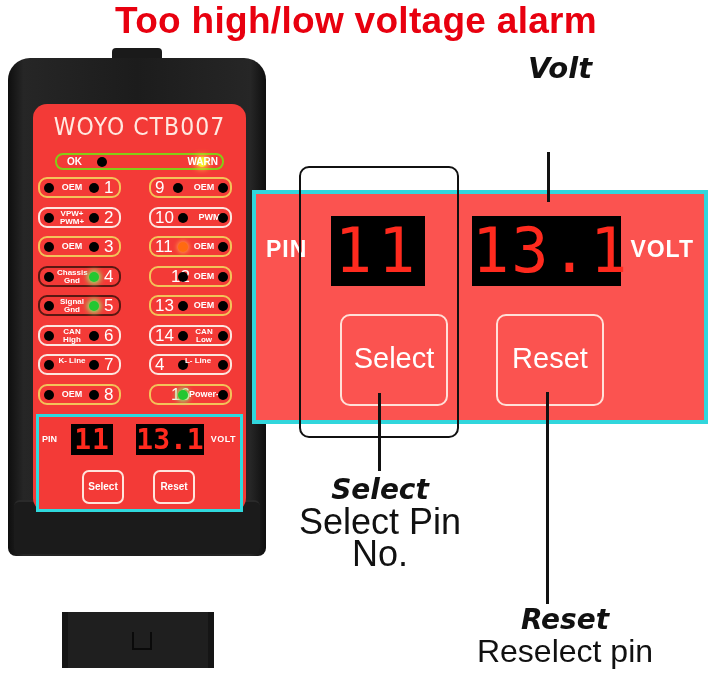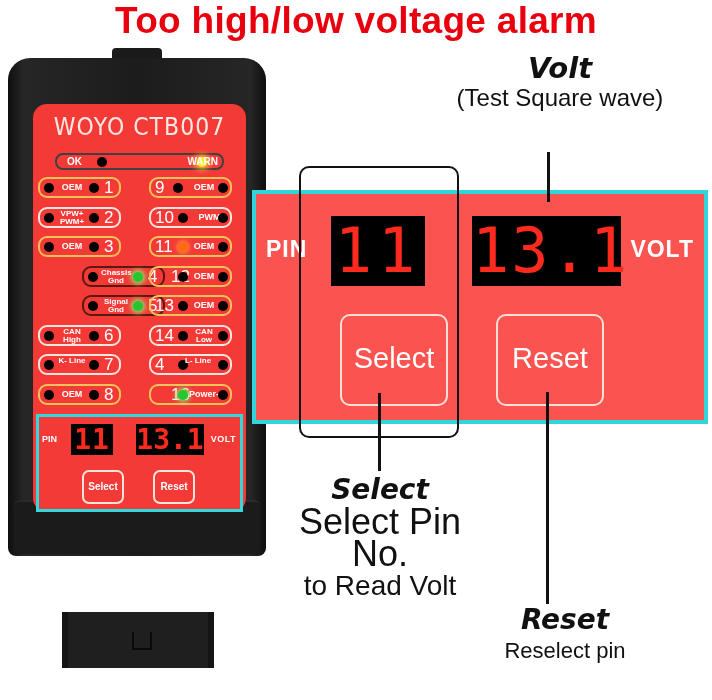--- a/index.html
+++ b/index.html
@@ -33,33 +33,33 @@
     position: absolute; left: 33px; top: 104px; width: 213px; height: 408px;
     background: #f33a37; border-radius: 14px;
   }
   .brand {
     position: absolute; left: 0; top: 10px; width: 100%; text-align: center;
     color: #ffe8e0; font-size: 22px; letter-spacing: 1px; font-family: "DejaVu Sans", sans-serif; font-weight: normal;
     transform: scaleY(1.1);
   }
   .status-bar {
     position: absolute; left: 22px; top: 49px; width: 169px; height: 17px;
-    border: 2px solid #404040; border-radius: 8px;
+    border: 2px solid #84cc16; border-radius: 8px;
   }
   .status-ok { position: absolute; left: 10px; top: 0px; font-size: 10px; font-weight: bold; color: #fff; line-height: 13px; }
   .status-warn { position: absolute; right: 4px; top: 0px; font-size: 10px; font-weight: bold; color: #fff; line-height: 13px; }
   .led { position: absolute; width: 10px; height: 10px; border-radius: 50%; background: #000; }
   .led.ok-led { left: 40px; top: 2px; }
   .led.warn-led { left: 140px; top: 2px; background: #f7f12a; box-shadow: 0 0 6px 2px #ffd83a; }
 
   .pin {
     position: absolute; width: 83px; height: 21px; border-radius: 9px; border: 2px solid #f3c35a;
   }
   .pin.b-white { border-color: #fde6df; }
-  .pin.b-dark { border-color: #5a1812; margin-left: 44px; }
+  .pin.b-dark { border-color: #5a1812; }
   .pin .num { position: absolute; top: -1px; color: #fff; font-size: 17px; line-height: 19px; }
   .pin .lbl { position: absolute; top: 1px; color: #fff; font-size: 8px; font-weight: bold; line-height: 8px; text-align: center; width: 30px; }
   .pin .lbl.single { top: 4px; font-size: 9px; }
   .pin .dot { position: absolute; top: 4px; width: 10px; height: 10px; border-radius: 50%; background: #000; }
   .dot.green { background: #23c731; box-shadow: 0 0 5px 2px #9be06b; }
   .dot.orange { background: #ff6a10; box-shadow: 0 0 4px 1px #ff9b45; }
 
   .ctrl-small {
     position: absolute; left: 36px; top: 414px; width: 207px; height: 98px;
     border: 3px solid #2fd9dd; background: #f33a37;
@@ -240,25 +240,23 @@
 </div>
 
 <div class="select-frame"></div>
 
 <div class="leader" style="left:547px; top:152px; height:50px;"></div>
 <div class="leader" style="left:378px; top:393px; height:78px;"></div>
 <div class="leader" style="left:546px; top:392px; height:212px;"></div>
 
 <div class="callout" style="left:415px; top:52px; width:290px;">
   <div class="title" style="font-size:29px; line-height:32px;">Volt</div>
-  <div class="line" style="font-size:24px; line-height:28px;">(Test Square wave)</div>
 </div>
 
 <div class="callout" style="left:275px; top:474px; width:210px;">
   <div class="title" style="font-size:28px; line-height:32px;">Select</div>
   <div class="line" style="font-size:36px; line-height:32px;">Select Pin No.</div>
-  <div class="line" style="font-size:28px; line-height:32px;">to Read Volt</div>
 </div>
 
 <div class="callout" style="left:425px; top:604px; width:280px;">
   <div class="title" style="font-size:28px; line-height:32px;">Reset</div>
-  <div class="line" style="font-size:22px; line-height:30px;">Reselect pin</div>
+  <div class="line" style="font-size:32px; line-height:30px;">Reselect pin</div>
 </div>
 
 </body></html>

